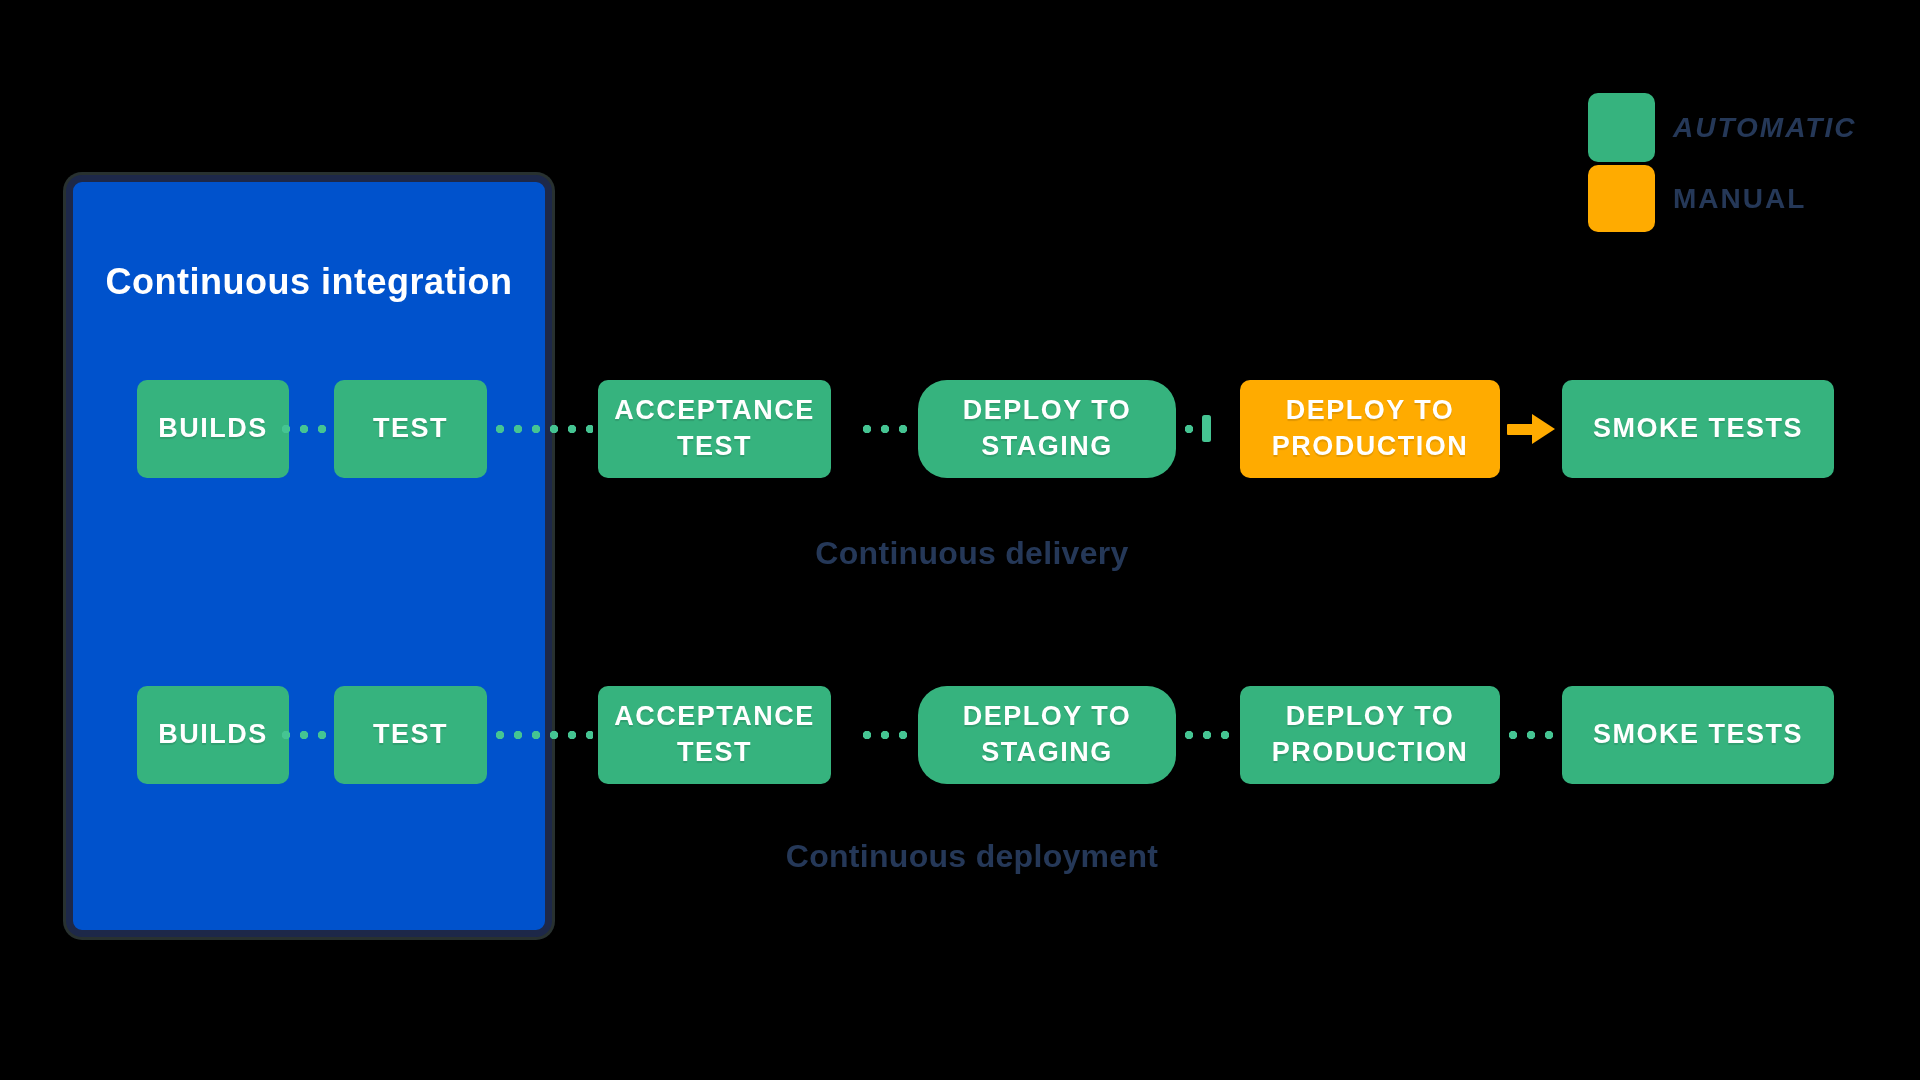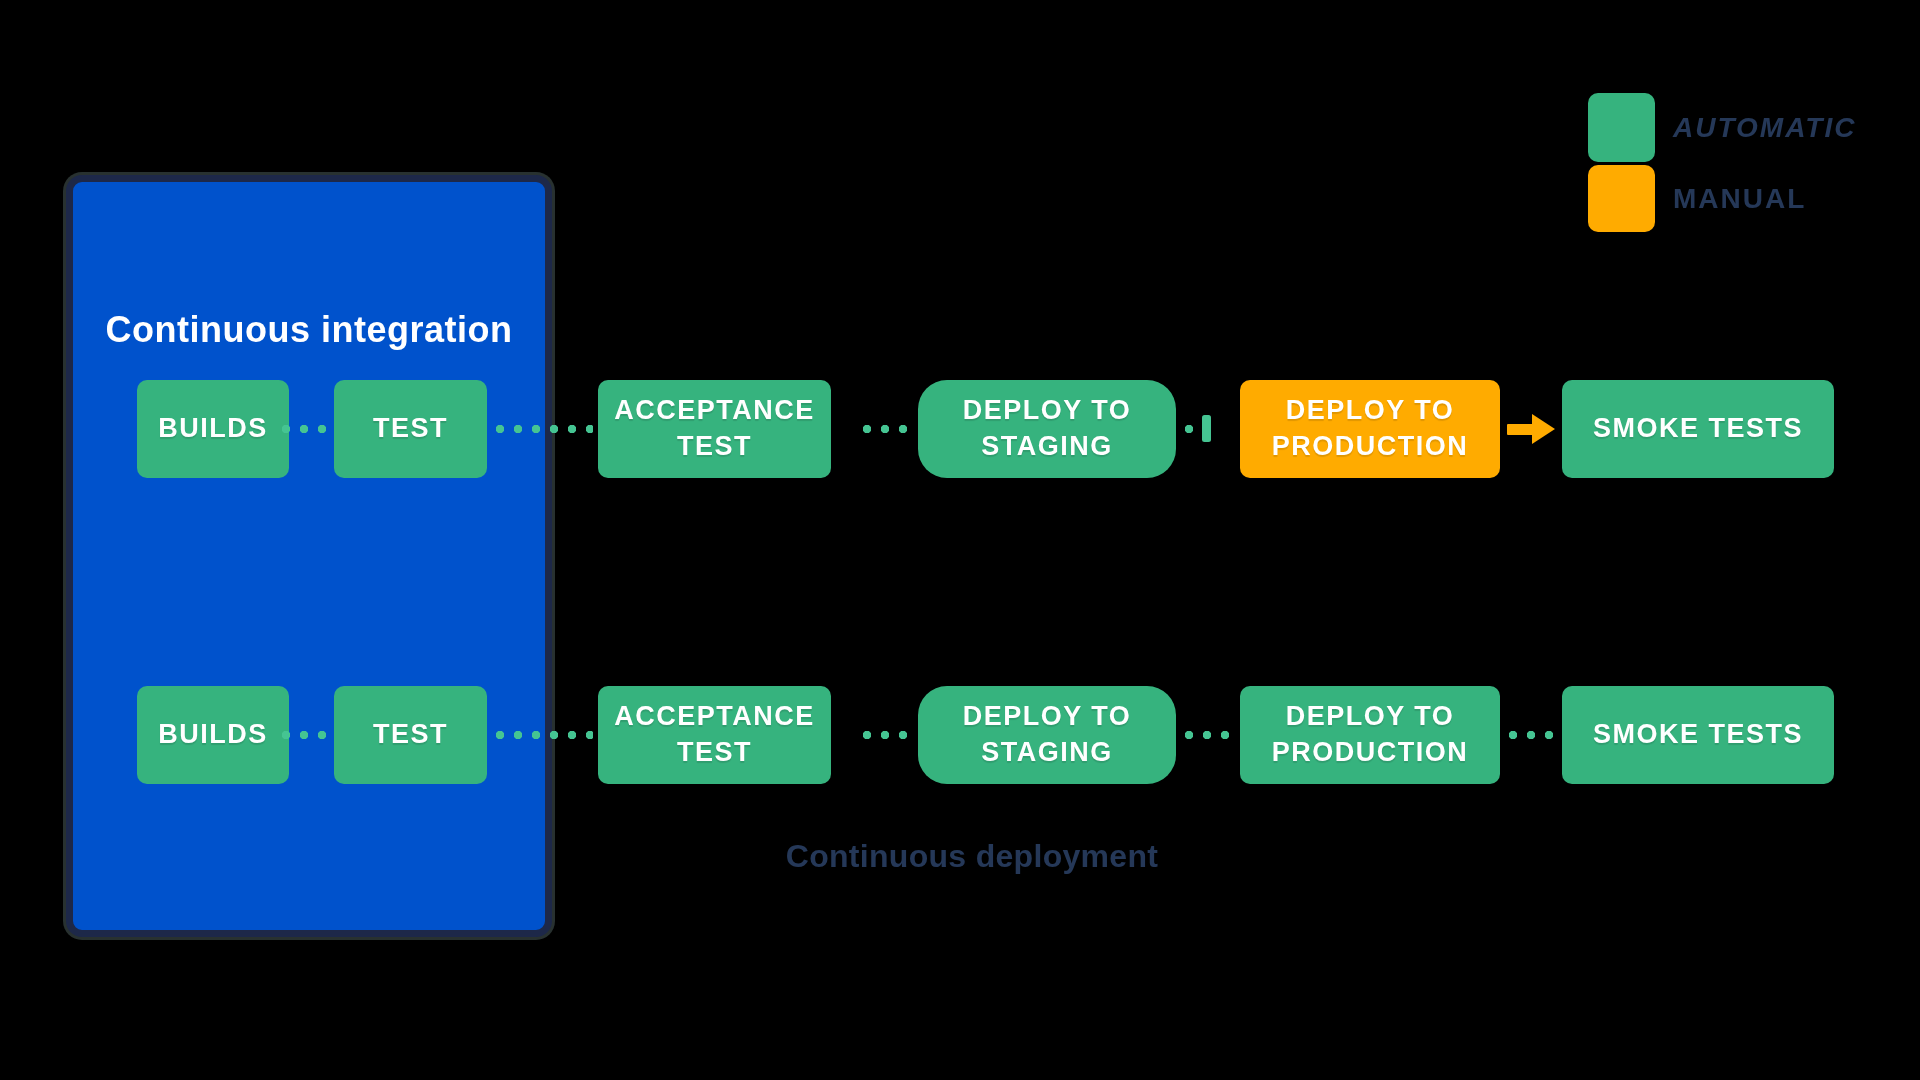--- a/index.html
+++ b/index.html
@@ -16,21 +16,21 @@
     position:absolute;left:66px;top:175px;width:486px;height:762px;
     background:#0052CC;
     border:7px solid #1D2849;
     border-radius:16px;
     box-sizing:border-box;
     box-shadow:0 0 0 3px rgba(62,76,73,0.65);
   }
   .panel-title{
     position:absolute;left:66px;top:261px;width:486px;
     text-align:center;
-    color:#FFFFFF;font-size:36px;font-weight:bold;letter-spacing:0.5px;margin-top:48px;
+    color:#FFFFFF;font-size:36px;font-weight:bold;letter-spacing:0.5px;
   }
 
   
   .node{
     position:absolute;height:98px;
     display:flex;align-items:center;justify-content:center;
     text-align:center;
     border-radius:10px;
     color:#FFFFFF;font-size:27px;font-weight:bold;
     letter-spacing:1.5px;line-height:1.32;
@@ -122,20 +122,21 @@
   <div class="node auto r1 c6">SMOKE TESTS</div>
 
   <div class="dots row1 g1"></div>
   <div class="dots row1 g2"></div>
   <div class="dots row1 g3"></div>
   <div class="dots row1 g4s"></div>
   <div class="pause-bar"></div>
   <div class="arrow-shaft"></div>
   <div class="arrow-head"></div>
 
+  <div class="caption cap1">Continuous delivery</div>
 
   <div class="node auto r2 c1">BUILDS</div>
   <div class="node auto r2 c2">TEST</div>
   <div class="node auto r2 c3">ACCEPTANCE TEST</div>
   <div class="node auto r2 c4">DEPLOY TO STAGING</div>
   <div class="node auto r2 c5">DEPLOY TO PRODUCTION</div>
   <div class="node auto r2 c6">SMOKE TESTS</div>
 
   <div class="dots row2 g1"></div>
   <div class="dots row2 g2"></div>

